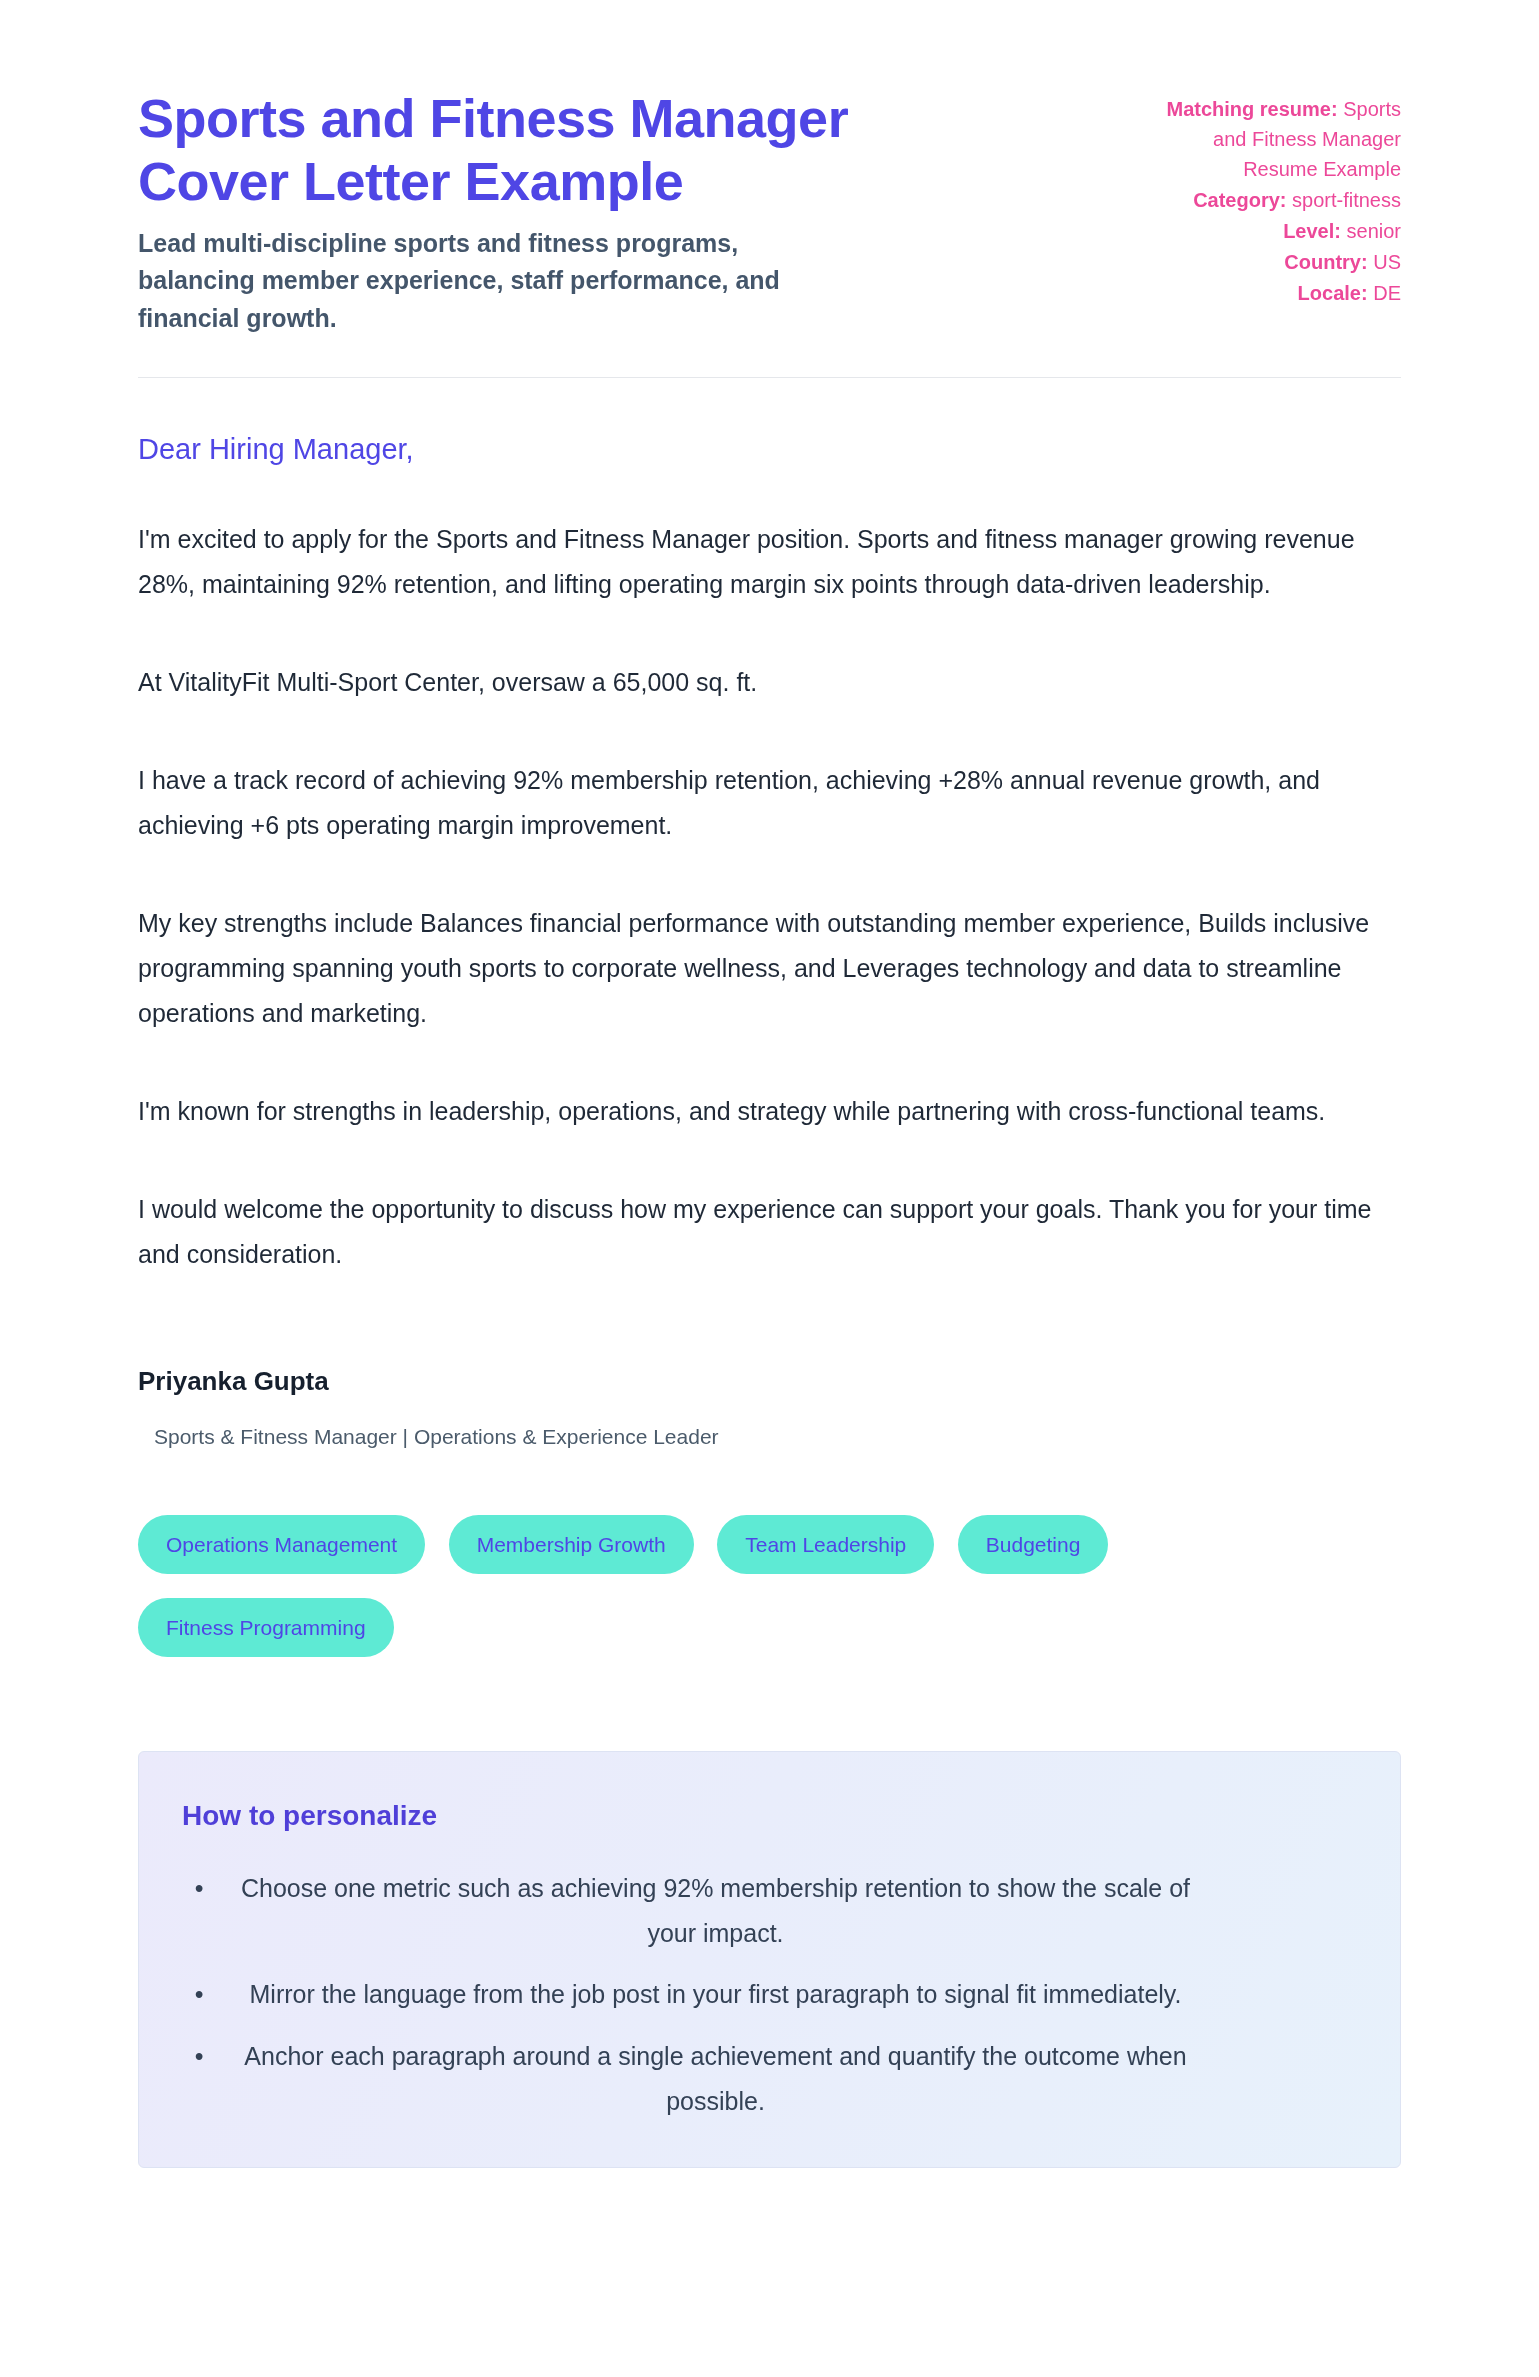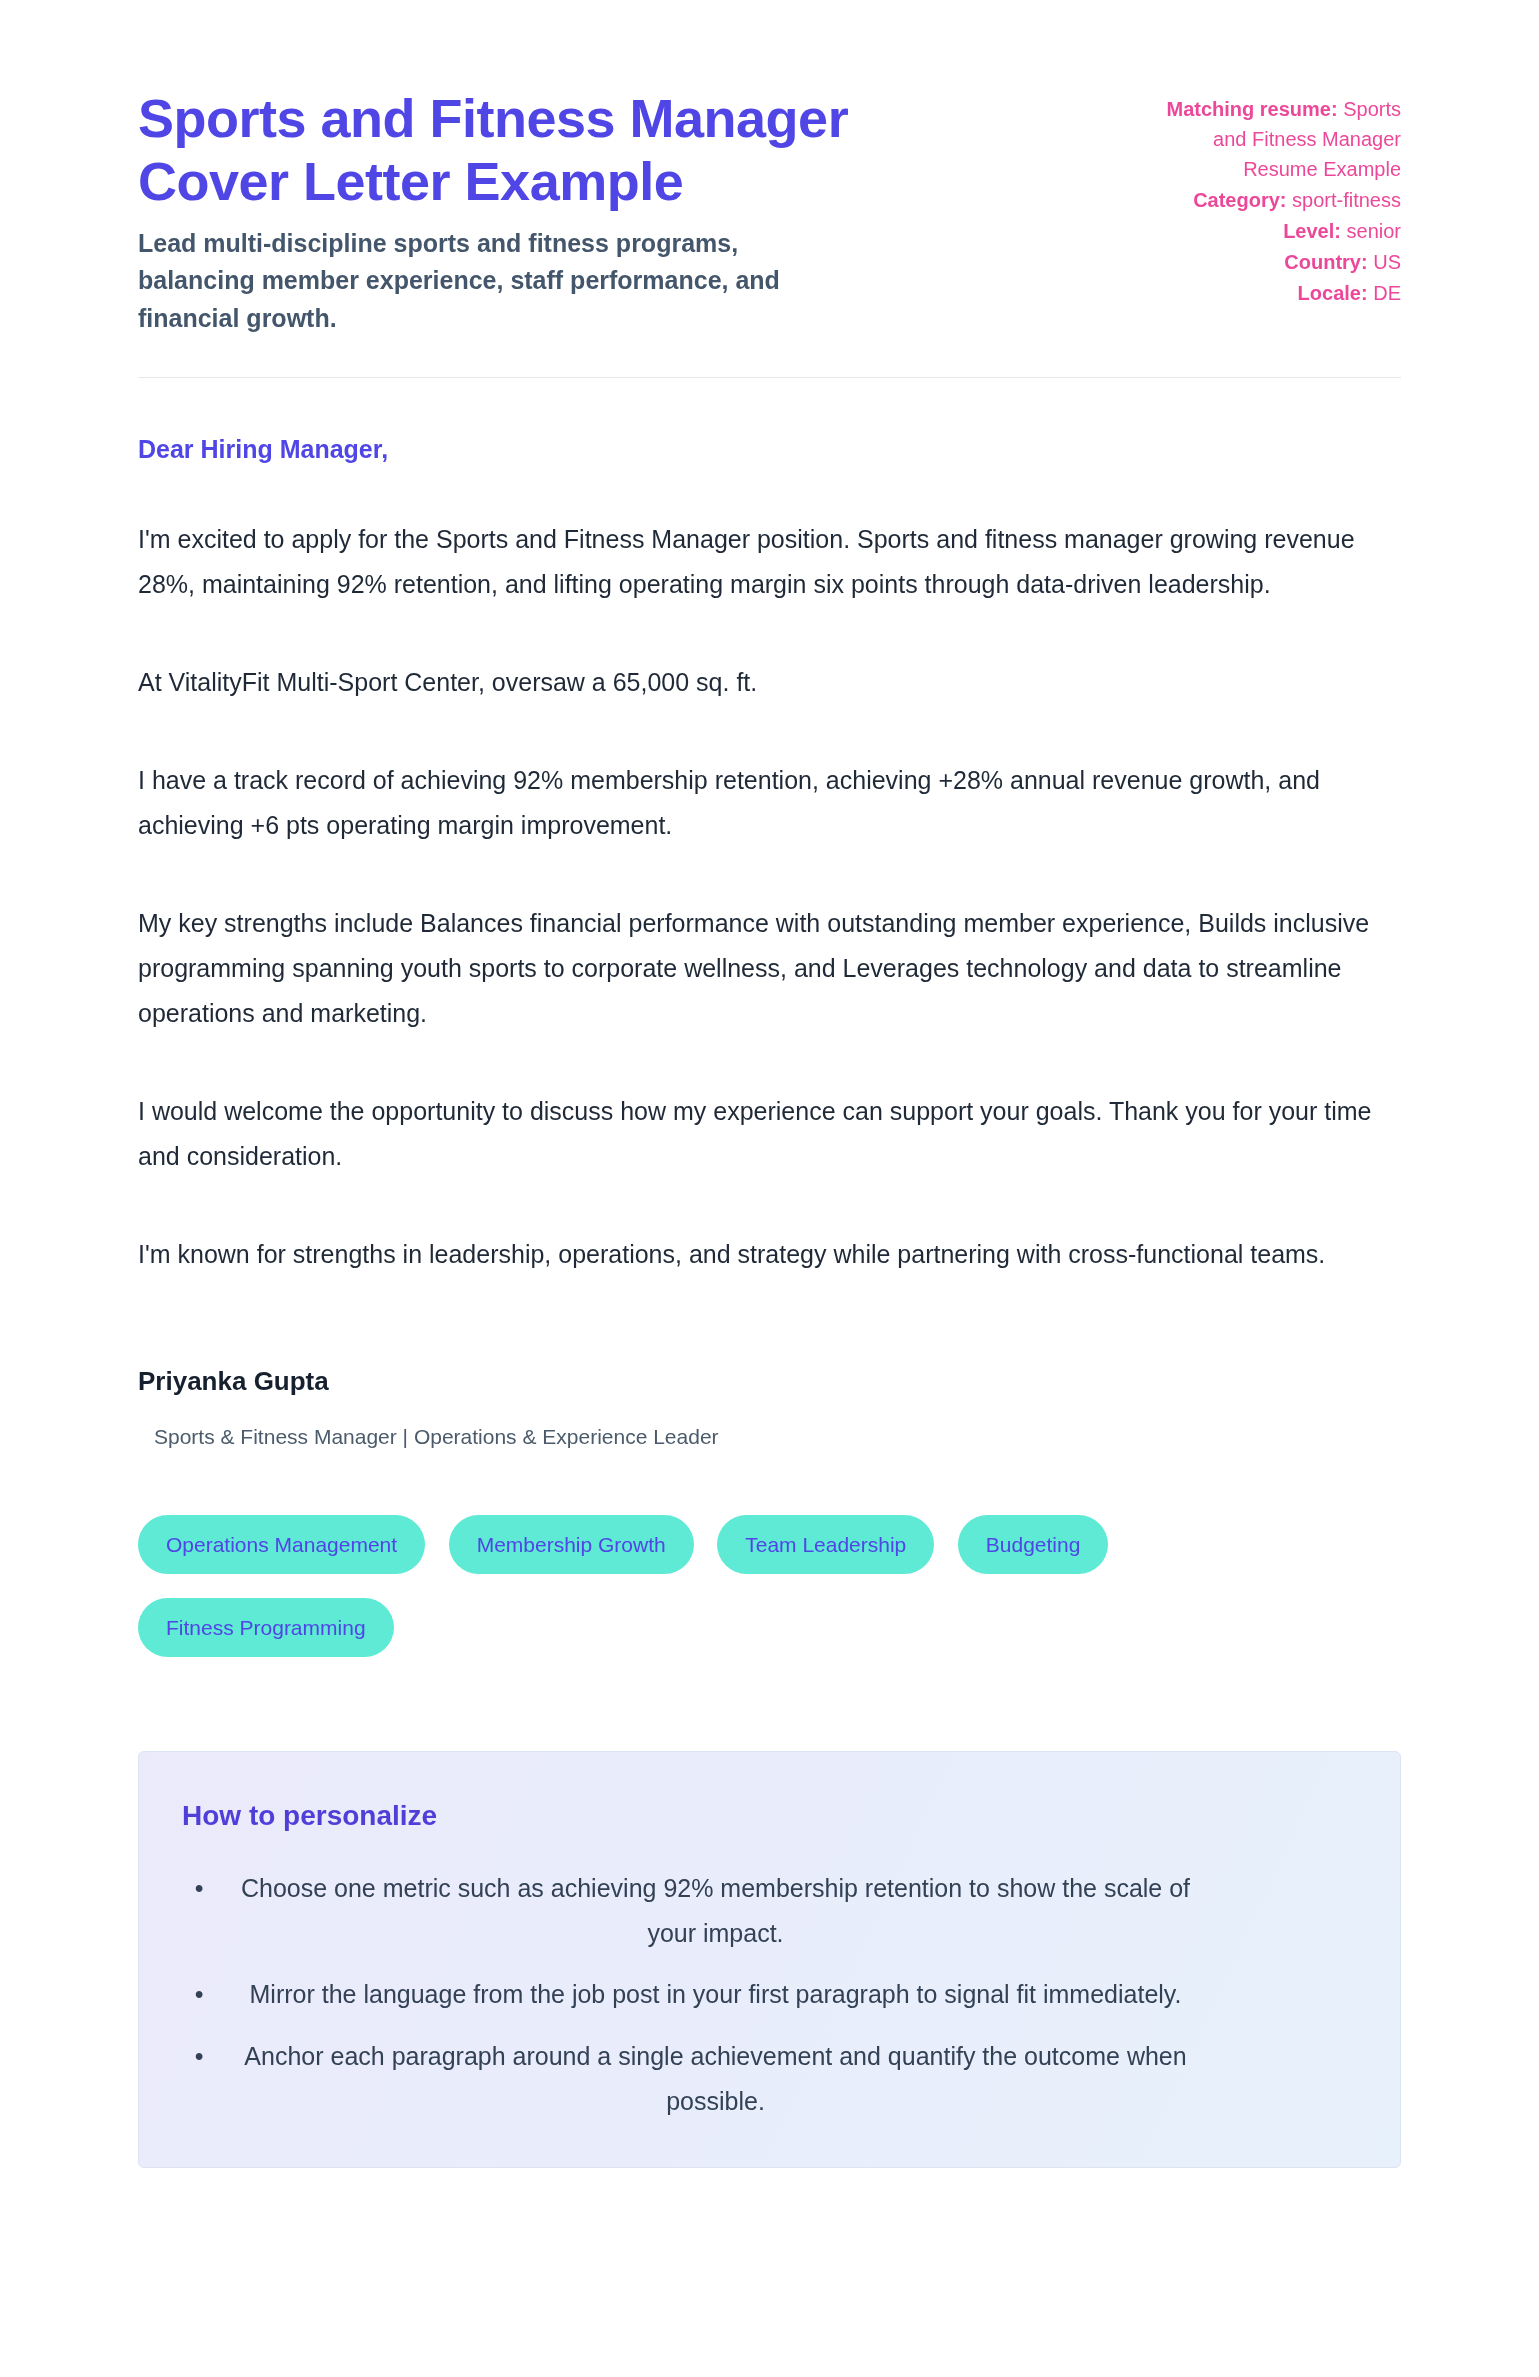--- a/index.html
+++ b/index.html
@@ -42,23 +42,23 @@
     padding-top: 7.2px;
   }
   .meta-item { margin-bottom: 0.9px; }
   .meta-label { font-weight: bold; }
 
   .divider { border: none; border-top: 1.8px solid #e5e7eb; margin-top: 40px; }
 
   
   .salutation {
     margin-top: 56px;
-    font-size: 25px;
+    font-size: 29px;
     line-height: 30px;
-    font-weight: bold;
+    font-weight: normal;
     color: #4f46e5;
   }
   .para {
     font-size: 25px;
     line-height: 45px;
     color: #1f2937;
     margin-top: 53px;
     max-width: 1268px;
   }
   .sig-name { margin-top: 89px; font-size: 26px; line-height: 31px; font-weight: bold; color: #16202e; }
@@ -140,22 +140,22 @@
   </div>
 
   <hr class="divider">
 
   <div class="letter-body">
     <div class="salutation">Dear Hiring Manager,</div>
     <p class="para">I'm excited to apply for the Sports and Fitness Manager position. Sports and fitness manager growing revenue 28%, maintaining 92% retention, and lifting operating margin six points through data-driven leadership.</p>
     <p class="para">At VitalityFit Multi-Sport Center, oversaw a 65,000 sq. ft.</p>
     <p class="para">I have a track record of achieving 92% membership retention, achieving +28% annual revenue growth, and achieving +6 pts operating margin improvement.</p>
     <p class="para">My key strengths include Balances financial performance with outstanding member experience, Builds inclusive programming spanning youth sports to corporate wellness, and Leverages technology and data to streamline operations and marketing.</p>
+    <p class="para">I'm known for strengths in leadership, operations, and strategy while partnering with cross-functional teams.</p>
     <p class="para">I would welcome the opportunity to discuss how my experience can support your goals. Thank you for your time and consideration.</p>
-    <p class="para">I'm known for strengths in leadership, operations, and strategy while partnering with cross-functional teams.</p>
 
     <div class="sig-name">Priyanka Gupta</div>
     <div class="sig-title">Sports &amp; Fitness Manager | Operations &amp; Experience Leader</div>
   </div>
 
   <div class="tags">
     <span class="tag">Operations Management</span>
     <span class="tag">Membership Growth</span>
     <span class="tag">Team Leadership</span>
     <span class="tag">Budgeting</span>

